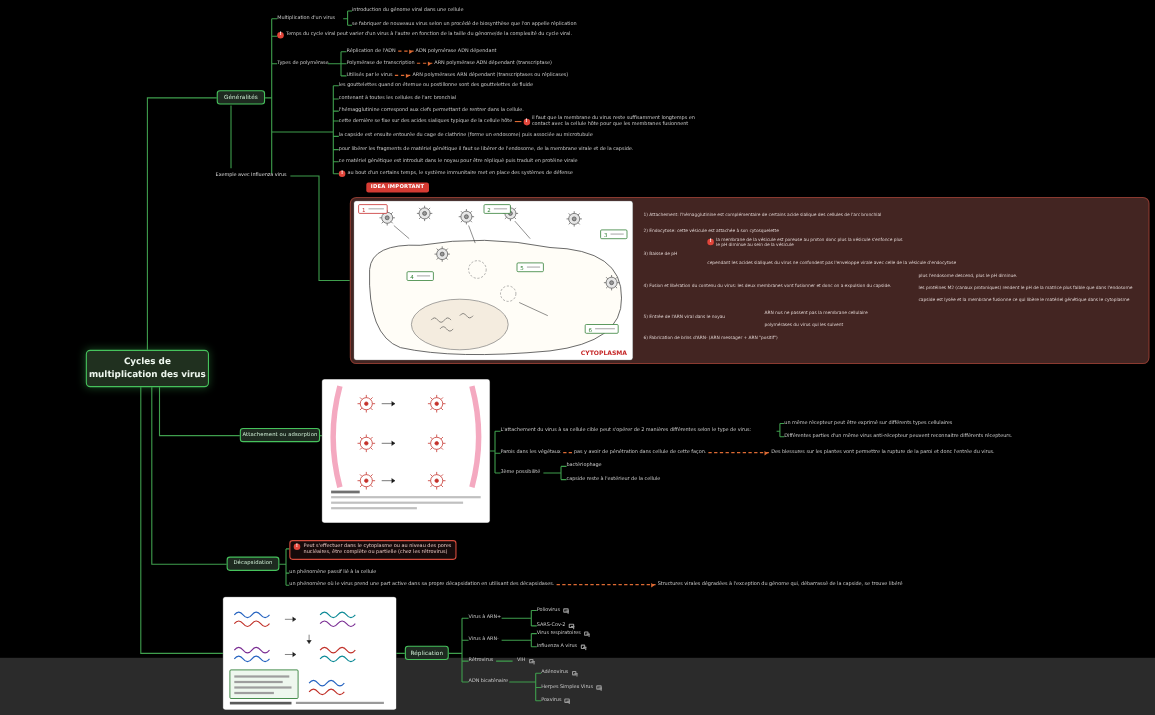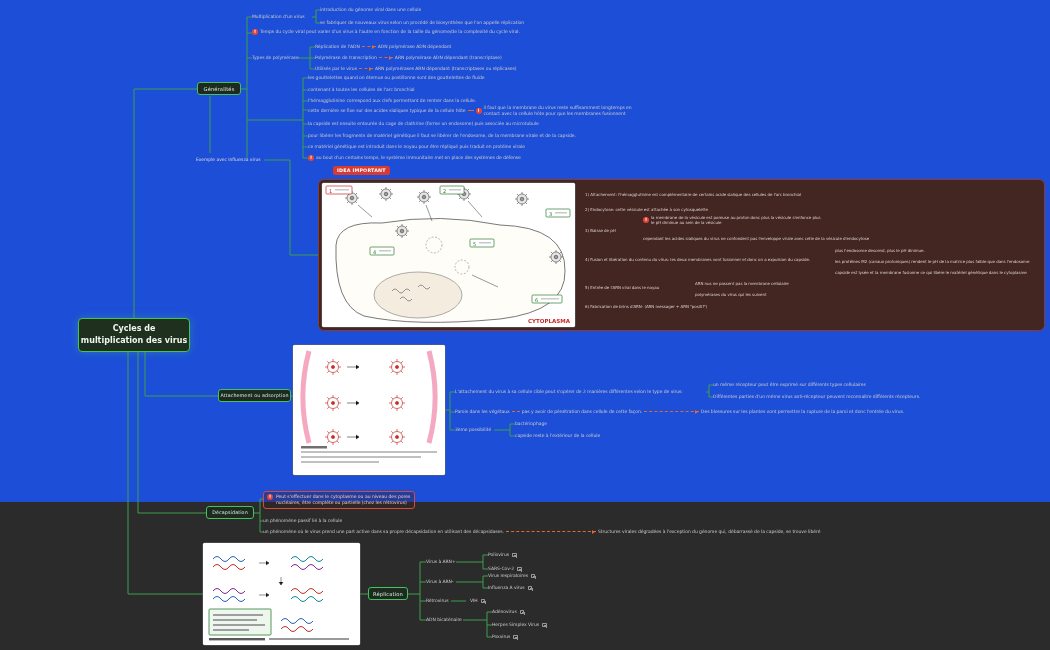--- a/index.html
+++ b/index.html
@@ -1,17 +1,17 @@
 <!DOCTYPE html>
 <html><head>
 <meta charset="utf-8">
 <style>
   *{margin:0;padding:0;box-sizing:border-box}
   html,body{width:1050px;height:650px;overflow:hidden;background:#2b2b2b;font-family:"DejaVu Sans",sans-serif}
-  #canvas{position:relative;width:1050px;height:502px;background:#1d4ed8}
+  #canvas{position:relative;width:1050px;height:598px;background:#000000}
   svg.wires{position:absolute;left:0;top:0;pointer-events:none}
   .node{position:absolute;font-size:4.5px;color:#c9c9c9;white-space:nowrap;line-height:1.3;letter-spacing:-0.05px}
   .p-txt{font-size:4px;color:#ddd0ce}
   .wrap{white-space:normal;line-height:1.25}
   .row{display:flex;align-items:center;gap:2px}
   .topic{position:absolute;display:flex;align-items:center;justify-content:center;height:13px;
          border:1px solid #46c25c;background:#1e2a20;color:#cfeed5;font-size:5.2px;border-radius:3px;letter-spacing:.1px}
   .root-topic{position:absolute;left:78px;top:318px;width:112px;height:34px;border:1.5px solid #46c25c;border-radius:4px;
          background:#20301f;color:#eef7ef;font-size:8px;font-weight:bold;text-align:center;white-space:pre-line;
          display:flex;align-items:center;justify-content:center;line-height:1.55;box-shadow:0 0 8px rgba(70,194,92,.35)}

